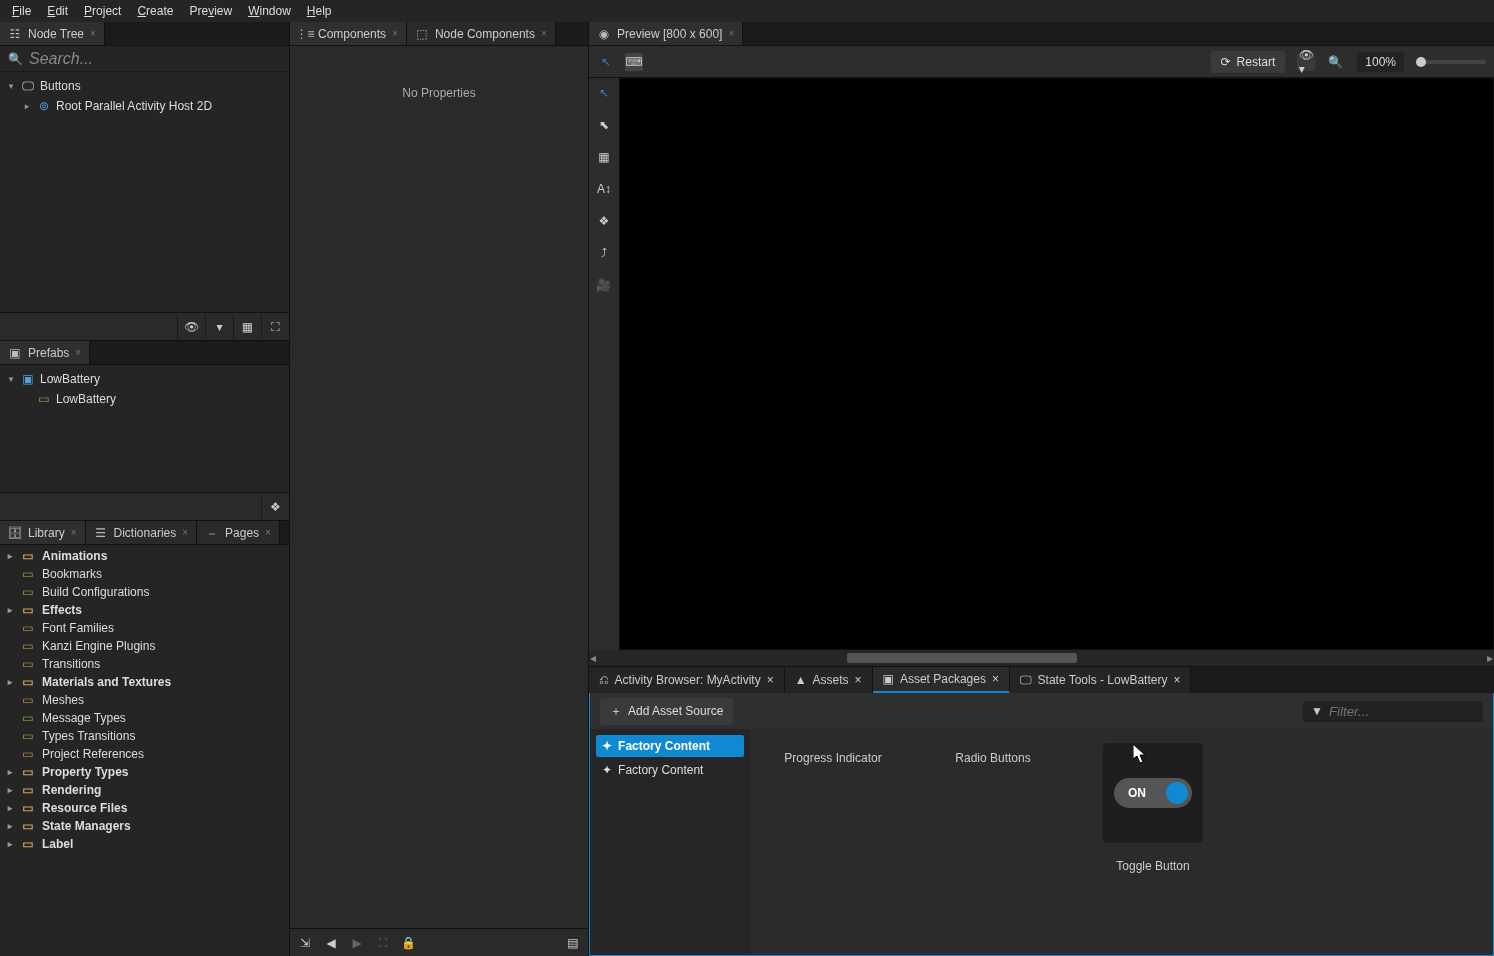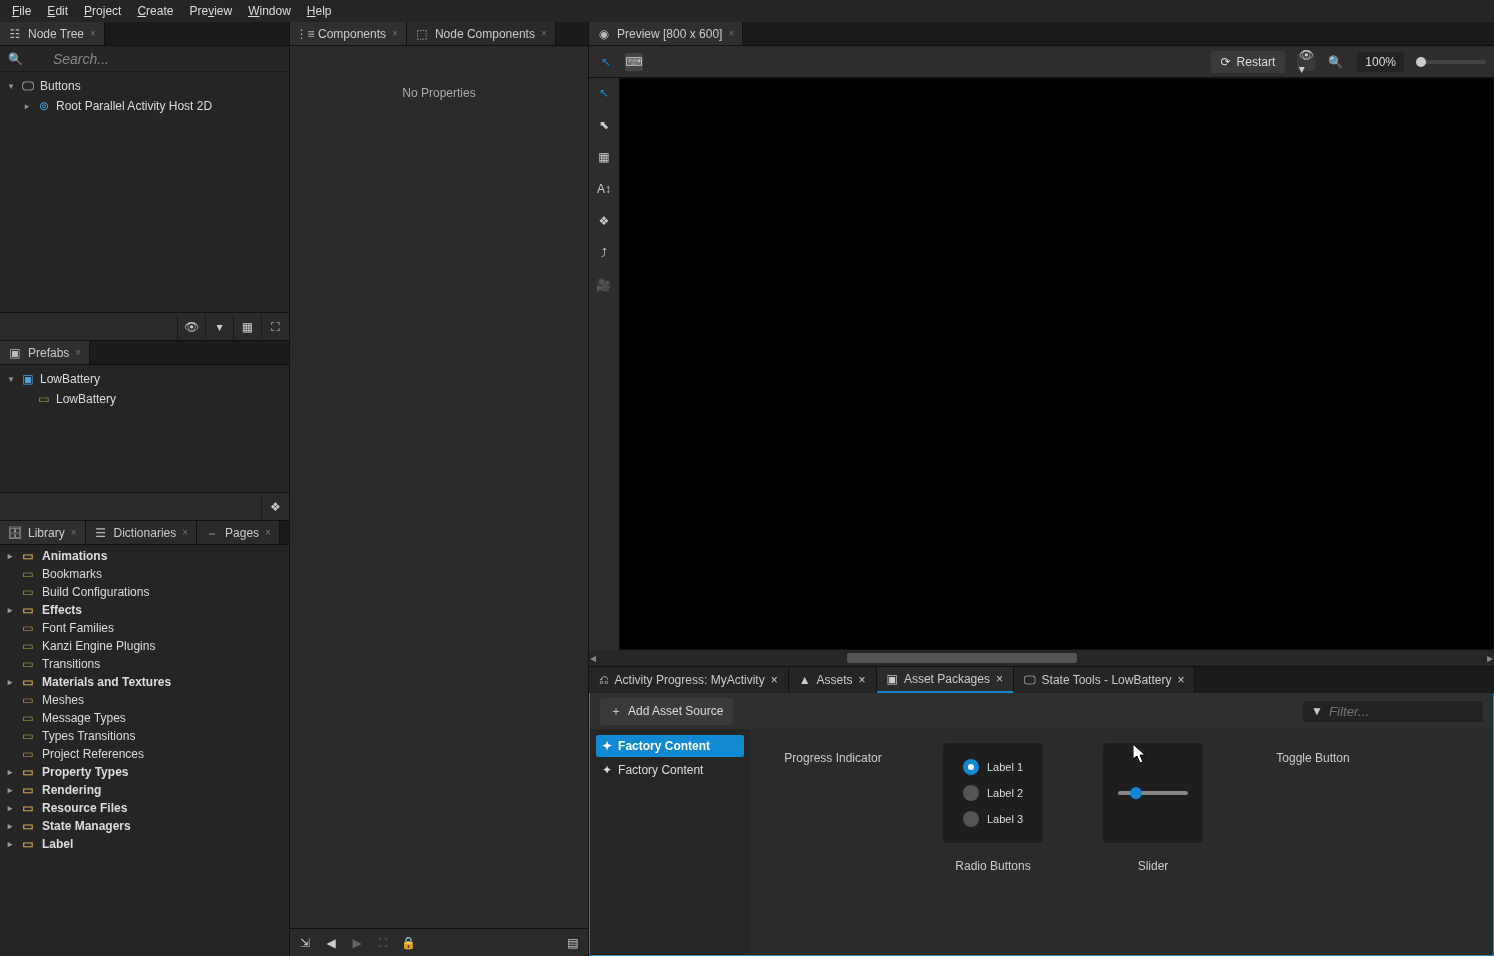--- a/index.html
+++ b/index.html
@@ -51,21 +51,21 @@
 }
 .panel-tab.active { background: #2f2f2f; }
 .panel-tab .close-x { color: #777; font-size: 10px; }
 .tab-icon { width:14px; display:inline-flex; justify-content:center; color:#bbb; }
 
 .search-row {
   height: 26px; display:flex; align-items:center; gap:6px; padding:0 8px;
   background:#252525; border-bottom:1px solid #1a1a1a;
 }
 .search-row input {
-  flex:1; background:transparent; border:none; color:#ccc; font-size:14px; outline:none;margin-left:24px;
+  flex:1; background:transparent; border:none; color:#ccc; font-size:16px; outline:none;
 }
 .search-row input::placeholder { color:#888; font-style:italic; }
 .tree-body { flex:1; background:#252525; overflow:auto; padding:4px 0;}
 .tree-row { display:flex; align-items:center; height:20px; padding:0 6px; gap:4px; color:#ddd; }
 .tree-row .arrow { width:10px; text-align:center; color:#999; font-size:9px;}
 .tree-row .icon { width:16px; text-align:center; }
 .tree-row.indent1 { padding-left: 22px; }
 
 .panel-toolbar-bottom {
   height:28px; background:#2a2a2a; display:flex; align-items:center; justify-content:flex-end; gap:0; border-top:1px solid #111;
@@ -380,21 +380,21 @@
       <div style="flex:1;position:relative;">
         <div class="scroll-thumb" style="width:230px;margin-left:250px;"></div>
       </div>
       <span style="width:8px;text-align:center;color:#888;">▸</span>
     </div>
 
     <div class="bottom-panels">
       <div class="bottom-tabs">
         <div class="btab">
           <span>⎌</span>
-          <span>Activity Progress: MyActivity</span>
+          <span>Activity Browser: MyActivity</span>
           <span class="close-x">×</span>
         </div>
         <div class="btab">
           <span>▲</span>
           <span>Assets</span>
           <span class="close-x">×</span>
         </div>
         <div class="btab active">
           <span>▣</span>
           <span>Asset Packages</span>
@@ -429,51 +429,31 @@
               <span>Factory Content</span>
             </div>
           </div>
           <div class="asset-grid" style="position:relative;">
 
             <div class="asset-card">
               <div class="asset-label">Progress Indicator</div>
             </div>
 
             <div class="asset-card">
+              <div class="asset-label">Radio Buttons</div>
+            </div>
+
+
+            <div class="asset-card">
               <div class="asset-thumb">
-                <div class="radio-list">
-                  <div class="radio-row">
-                    <div class="radio-dot on">
-                        <div class="inner"></div>
-                      </div>
-                    <span>Label 1</span>
-                  </div>
-                  <div class="radio-row">
-                    <div class="radio-dot"></div>
-                    <span>Label 2</span>
-                  </div>
-                  <div class="radio-row">
-                    <div class="radio-dot"></div>
-                    <span>Label 3</span>
-                  </div>
+                <div class="toggle">
+                  <span class="lbl">ON</span>
+                  <div class="knob"></div>
                 </div>
               </div>
-              <div class="asset-label">Radio Buttons</div>
-            </div>
-
-            <div class="asset-card">
-              <div class="asset-thumb">
-                <div class="mini-slider">
-                    <div class="knob"></div>
-                  </div>
-              </div>
-              <div class="asset-label">Slider</div>
-            </div>
-
-            <div class="asset-card">
               <div class="asset-label">Toggle Button</div>
             </div>
             <svg class="cursor-fake" style="left:383px;top:15px;" width="16" height="20" viewBox="0 0 16 20">
               <path d="M0 0 L0 15 L4 12 L7 19 L10 18 L7 11 L12 11 Z" fill="#fff" stroke="#000" stroke-width="1"></path>
             </svg>
           </div>
         </div>
       </div>
     </div>
   </div>

